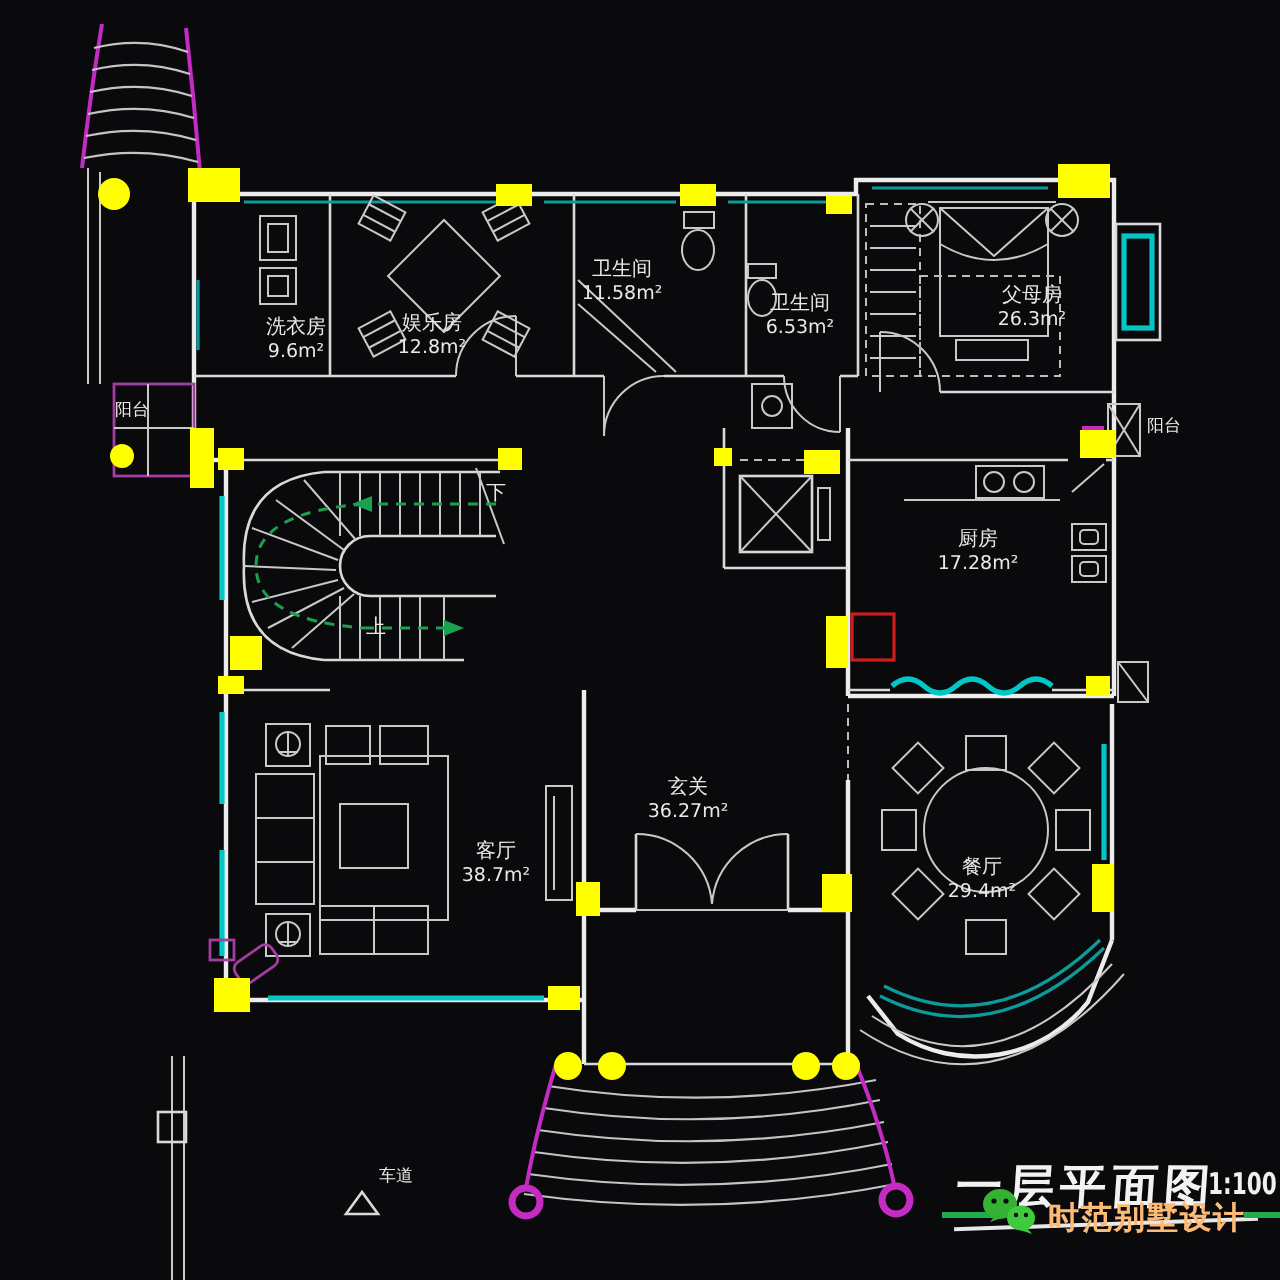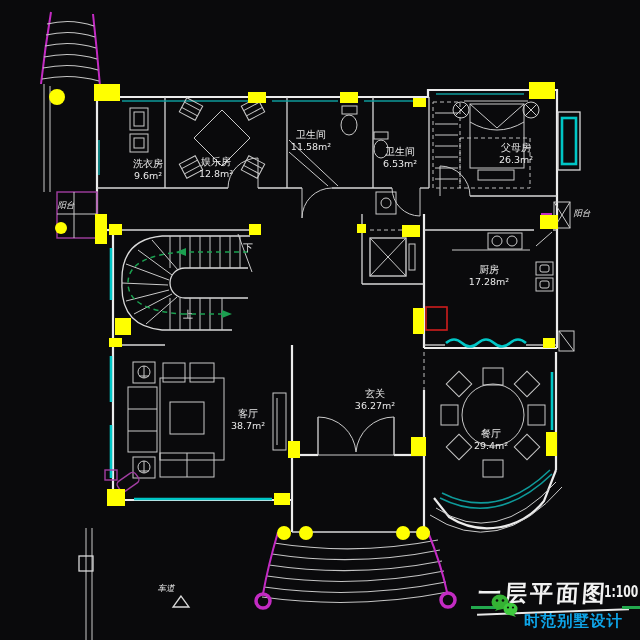--- a/index.html
+++ b/index.html
@@ -16,30 +16,30 @@
   .mg {stroke:#c32bc3;stroke-width:2;fill:none;}
   .mgt{stroke:#a23ea2;stroke-width:1.4;fill:none;}
   .gn {stroke:#1ba050;stroke-width:1.5;fill:none;stroke-dasharray:5 4;}
   .rd {stroke:#cf1d1d;stroke-width:1.6;fill:none;}
   .dash{stroke:#bdbdbd;stroke-width:1;fill:none;stroke-dasharray:4 3;}
   .col{fill:#ffff00;stroke:none;}
   
   .lbl{position:absolute;transform:translate(-50%,-50%);color:#e9e9e9;
        font-size:10px;line-height:1.3;text-align:center;white-space:nowrap;}
   .lbl .area{font-size:9.5px;}
-  .lbl-sm{font-size:8.5px;font-style:italic;}
+  .lbl-sm{font-size:8.5px;}
   .title-text{position:absolute;left:478px;top:578px;color:#f2f2f2;
        font-family:"Liberation Serif",serif;font-weight:bold;font-size:23px;
        letter-spacing:3px;transform:skewX(-4deg);}
   .title-scale{position:absolute;left:604px;top:583px;color:#f0f0f0;
        font-size:15px;font-weight:bold;transform:scaleX(.72);transform-origin:left;}
   .title-underline{position:absolute;left:477px;top:611px;width:152px;height:2px;
        background:#e8e8e8;transform:rotate(-2deg);}
-  .wm-text{position:absolute;left:524px;top:599px;color:#0ea5e9;
-       font-size:15.5px;font-weight:bold;letter-spacing:1px;margin-top:12px;}
+  .wm-text{position:absolute;left:524px;top:599px;color:#fdba74;
+       font-size:15.5px;font-weight:bold;letter-spacing:1px;}
   .wm-line{position:absolute;height:3px;background:#23a94e;top:606px;}
   .wm-icon{position:absolute;left:489px;top:590px;}
 </style>
 </head>
 <body>
 
 <div id="stage">
 
 <svg width="640" height="640" viewBox="0 0 640 640">
 
@@ -395,36 +395,36 @@
       <div class="area">6.53m²</div>
   </div>
   <div class="lbl" style="left:516px;top:154px">
     <div>父母房</div>
       <div class="area">26.3m²</div>
   </div>
   <div class="lbl" style="left:489px;top:276px">
     <div>厨房</div>
       <div class="area">17.28m²</div>
   </div>
-  <div class="lbl" style="left:248px;top:420px">
+  <div class="lbl" style="left:248px;top:432px">
     <div>客厅</div>
       <div class="area">38.7m²</div>
   </div>
-  <div class="lbl" style="left:375px;top:400px">
+  <div class="lbl" style="left:344px;top:400px">
     <div>玄关</div>
       <div class="area">36.27m²</div>
   </div>
   <div class="lbl" style="left:491px;top:440px">
     <div>餐厅</div>
       <div class="area">29.4m²</div>
   </div>
 
   <div class="lbl lbl-sm" style="left:66px;top:206px">阳台</div>
   <div class="lbl lbl-sm" style="left:582px;top:214px">阳台</div>
-  <div class="lbl lbl-sm" style="left:166px;top:589px">车道</div>
+  <div class="lbl lbl-sm" style="left:198px;top:589px">车道</div>
   <div class="lbl" style="left:248px;top:247px">下</div>
   <div class="lbl" style="left:188px;top:314px">上</div>
 
   <div class="title-text">一层平面图</div>
   <div class="title-scale">1:100</div>
   <div class="title-underline"></div>
 
   <div class="wm-line" style="left:471px;width:26px"></div>
   <div class="wm-line" style="left:622px;width:18px"></div>
   <svg class="wm-icon" width="32" height="32" viewBox="0 0 32 32">

